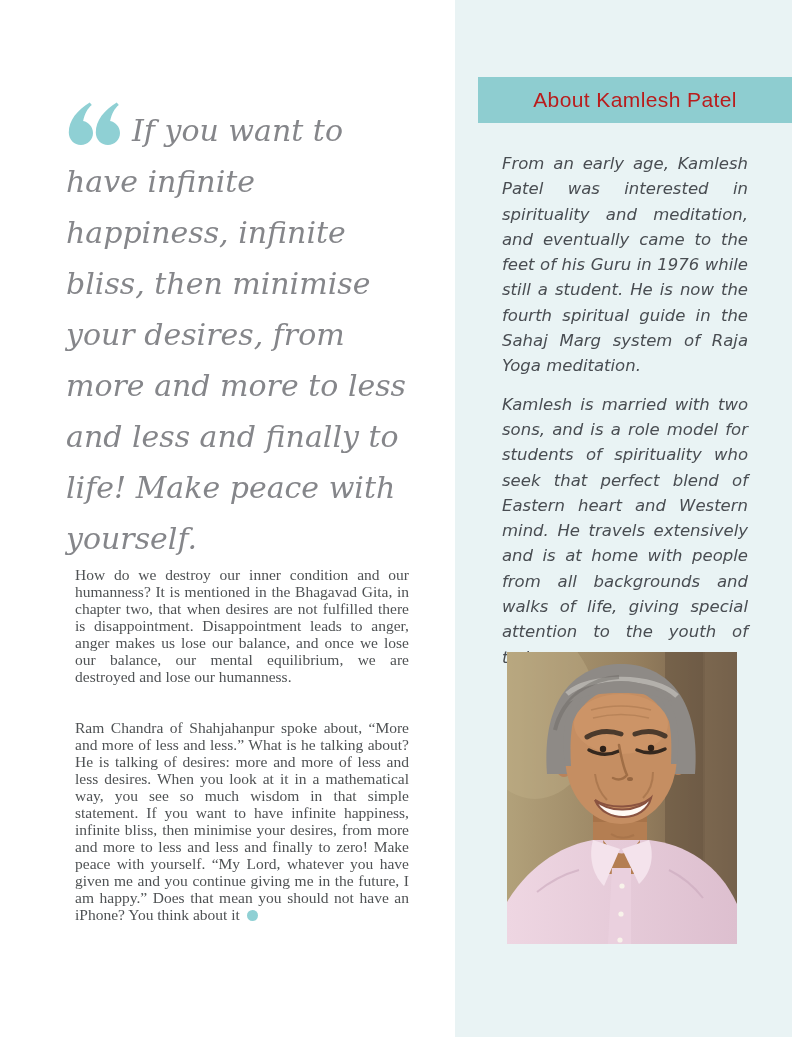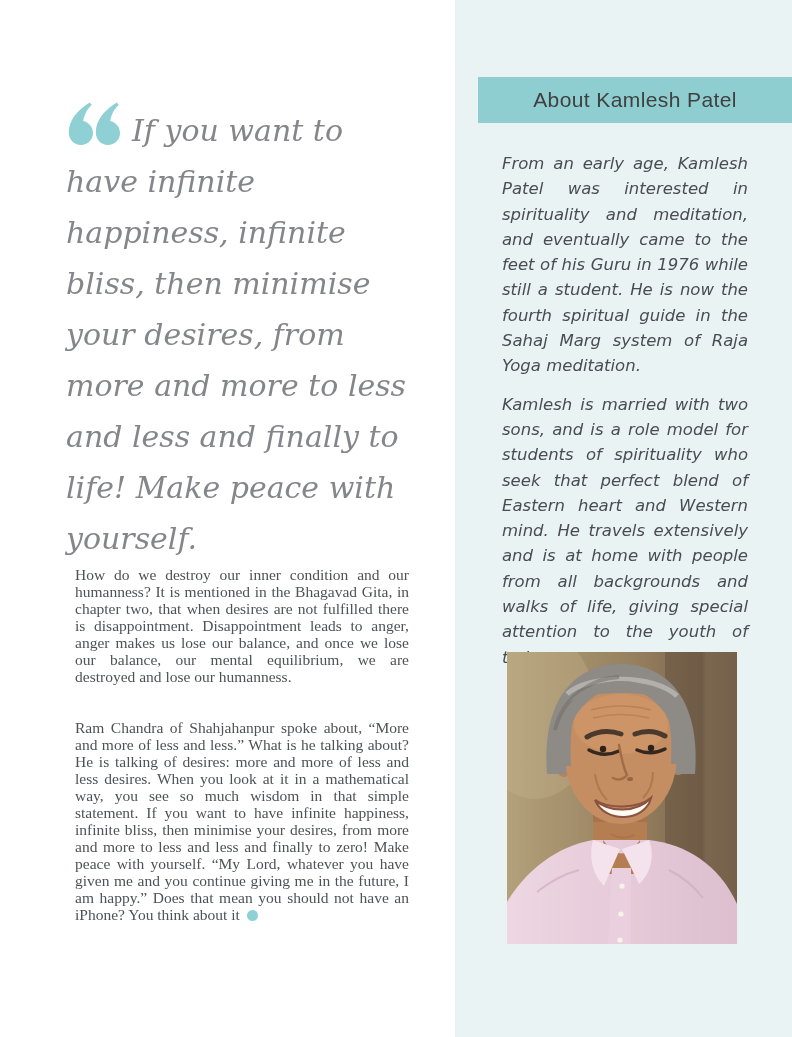--- a/index.html
+++ b/index.html
@@ -71,21 +71,21 @@
     left: 23px;
     right: 0;
     top: 77px;
     height: 46px;
     background: #8ecdd0;
     display: flex;
     align-items: center;
     justify-content: center;
   }
   .sidebar-title-bar span {
-    color: #404040;
+    color: #b91c1c;
     font-size: 21px;
     letter-spacing: 0.4px;
     font-weight: 400;
   }
   .sidebar-body {
     position: absolute;
     left: 47px;
     top: 151px;
     width: 246px;
   }

